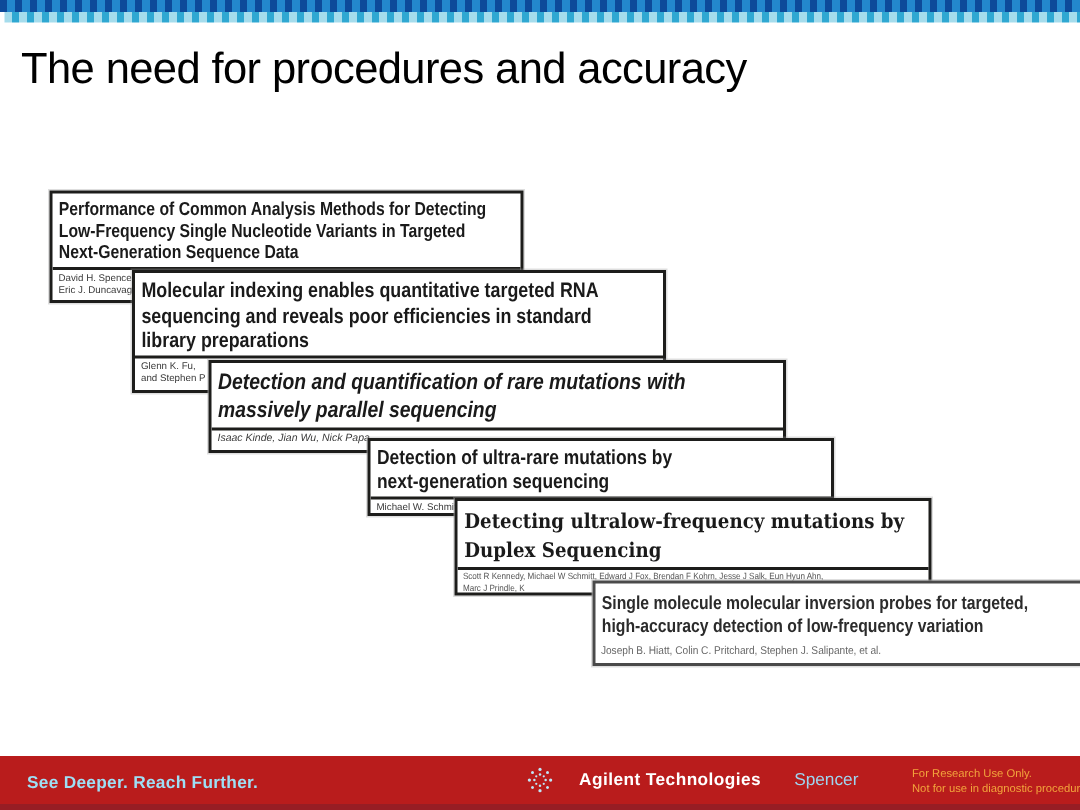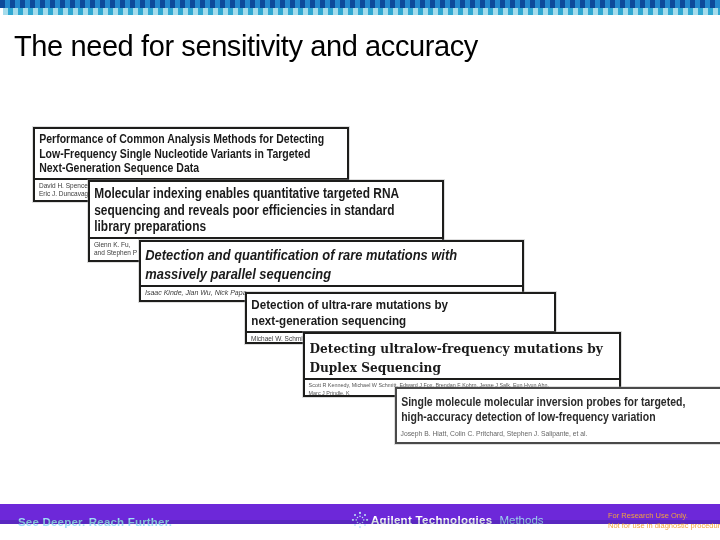--- a/index.html
+++ b/index.html
@@ -45,41 +45,41 @@
   .p5 .ptitle{font-family:"DejaVu Serif",serif;font-size:13.5px;line-height:18.5px;
               width:114%;transform:scaleX(.9);padding-top:5px;}
   .p5 .pauthors{font-size:6px;line-height:7.5px;color:#555;width:112%;transform:scaleX(.9);}
 
   .p6{left:368px;top:387px;width:327px;height:53px;z-index:6;border-color:#4a4a4a;margin-left:27px;}
   .p6 .ptitle{font-size:12.5px;line-height:15px;width:121%;transform:scaleX(.84);
               border-bottom:none;color:#2b2b2b;padding-top:6px;}
   .p6 .pauthors{font-size:7.5px;line-height:9px;color:#666;width:112%;transform:scaleX(.9);}
 
   
-  .footer{position:absolute;left:0;top:504px;width:720px;height:20px;background:#6d28d9;}
+  .footer{position:absolute;left:0;top:504px;width:720px;height:36px;background:#b91c1c;}
   .footer::after{content:"";position:absolute;left:0;bottom:0;width:100%;height:4px;
                  background:rgba(0,40,80,.18);}
   .tagline{position:absolute;left:18px;top:12px;font-size:11.5px;font-weight:bold;
            color:#9edff5;letter-spacing:.2px;white-space:pre;}
   .brandblock{position:absolute;left:350px;top:0;height:32px;display:flex;
-              align-items:center;gap:1px;}
+              align-items:center;gap:16px;}
   .spark{width:20px;height:20px;}
   .brand{font-size:11.5px;font-weight:bold;color:#ffffff;letter-spacing:.3px;white-space:pre;}
   .division{font-size:11.5px;color:#9ed4ee;margin-left:6px;white-space:pre;}
   .disclaimer{position:absolute;left:608px;top:7px;width:220px;font-size:7.5px;
               line-height:9.5px;color:#f2a43c;white-space:pre;}
 </style>
 </head>
 <body>
 
 <div class="slide">
 
   <div class="top-band"></div>
 
-  <div class="page-title">The need for sensitivity and accuracy</div>
+  <div class="page-title">The need for procedures and accuracy</div>
 
   <div class="paper p1">
     <div class="ptitle">Performance of Common Analysis Methods for Detecting
 Low-Frequency Single Nucleotide Variants in Targeted
 Next-Generation Sequence Data</div>
     <div class="pauthors">David H. Spencer,*
 Eric J. Duncavage*</div>
   </div>
 
   <div class="paper p2">
@@ -132,19 +132,19 @@
             <circle cx="12" cy="16.5" r="1"></circle>
           <circle cx="7.5" cy="12" r="1"></circle>
             <circle cx="16.5" cy="12" r="1"></circle>
           <circle cx="9" cy="9" r=".9"></circle>
             <circle cx="15" cy="9" r=".9"></circle>
           <circle cx="9" cy="15" r=".9"></circle>
             <circle cx="15" cy="15" r=".9"></circle>
         </g>
       </svg>
       <span class="brand">Agilent Technologies</span>
-      <span class="division">Methods</span>
+      <span class="division">Spencer</span>
     </div>
     <div class="disclaimer">For Research Use Only.
 Not for use in diagnostic procedures</div>
   </div>
 
 </div>
 
 </body></html>

